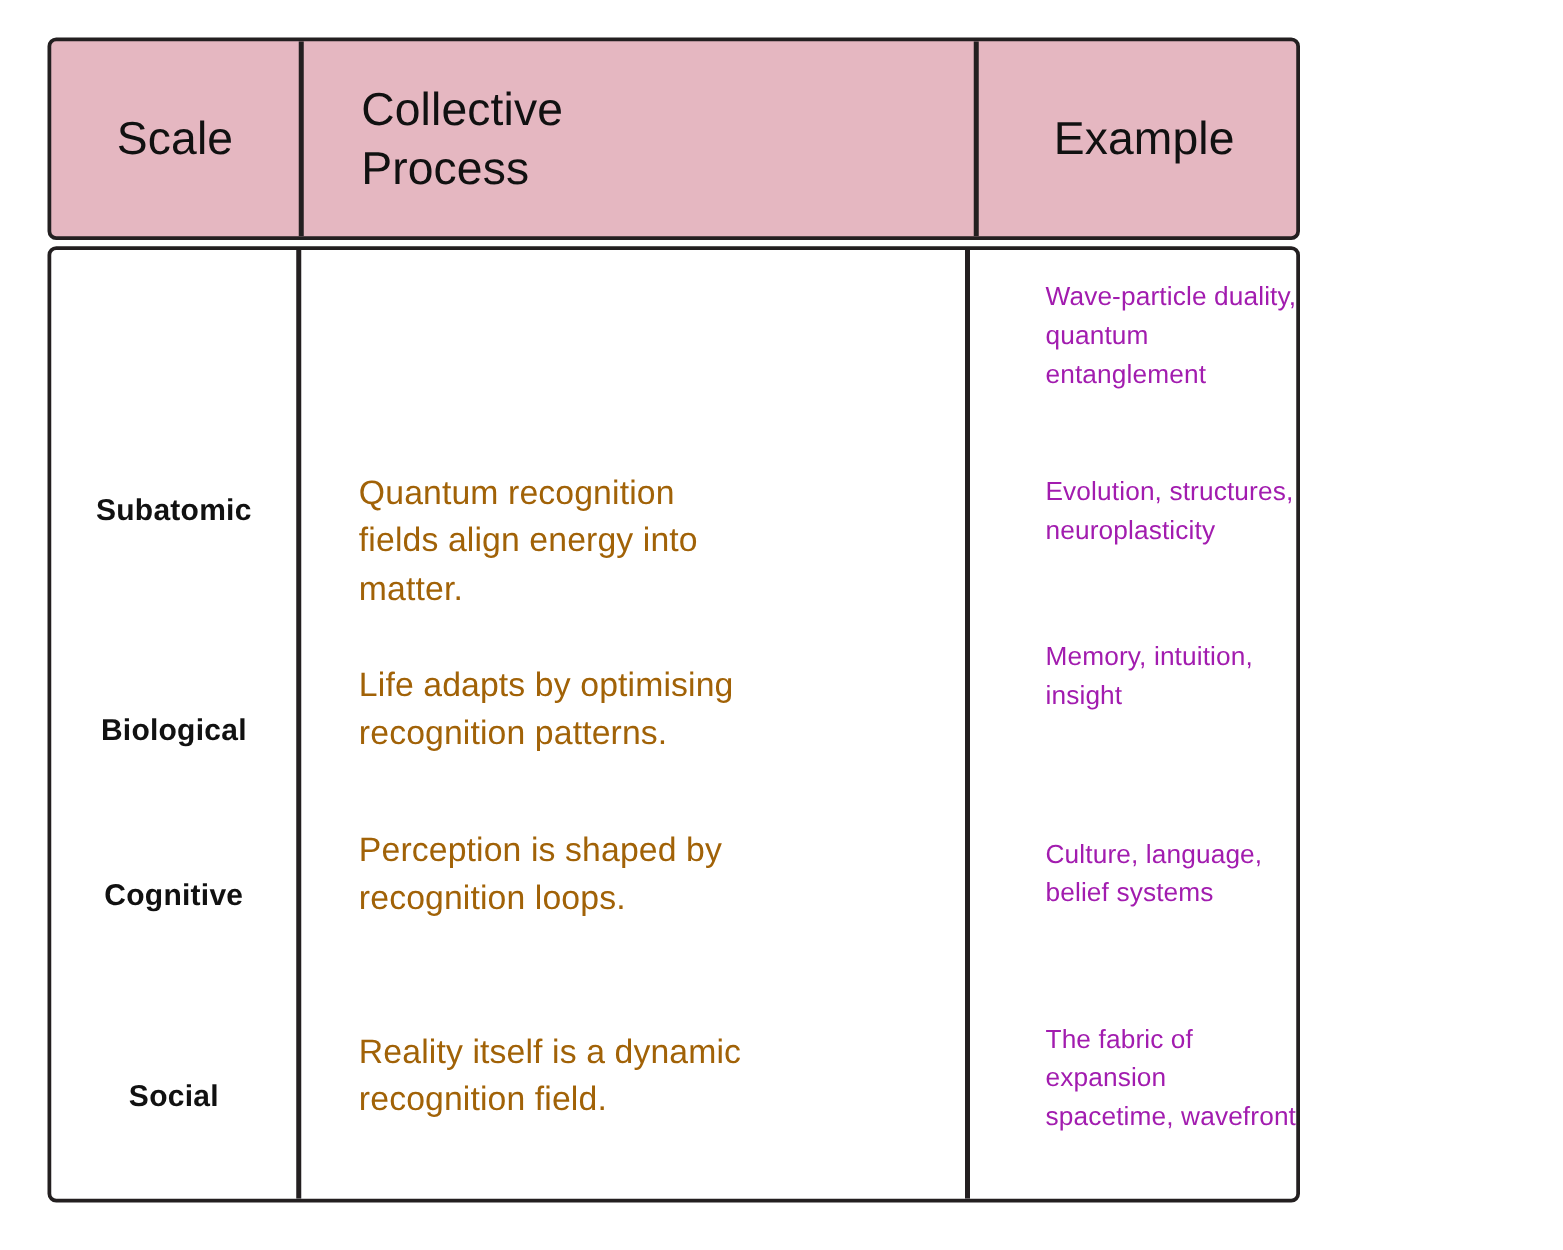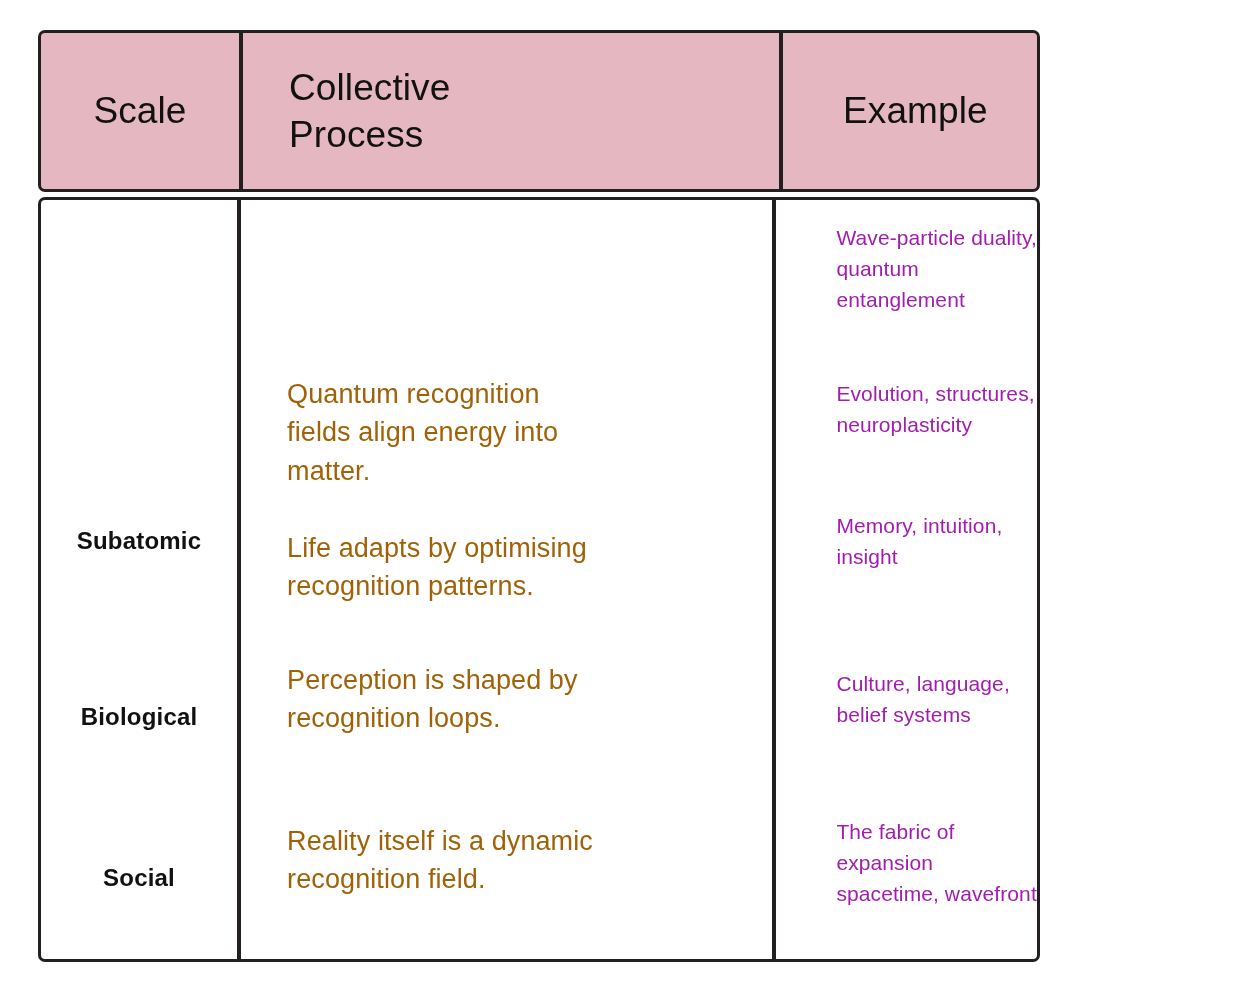--- a/index.html
+++ b/index.html
@@ -169,20 +169,23 @@
 
   <div class="tbody">
 
     <div class="col c-scale">
       <div class="cell r0">
         <span class="line">Subatomic</span>
       </div>
       <div class="cell r1">
         <span class="line">Biological</span>
       </div>
+      <div class="cell r2">
+        <span class="line">Cognitive</span>
+      </div>
       <div class="cell r3">
         <span class="line">Social</span>
       </div>
     </div>
 
     <div class="col c-process">
       <div class="cell r0">
         <span class="line">Quantum recognition</span>
         <span class="line">fields align energy into</span>
         <span class="line">matter.</span>

